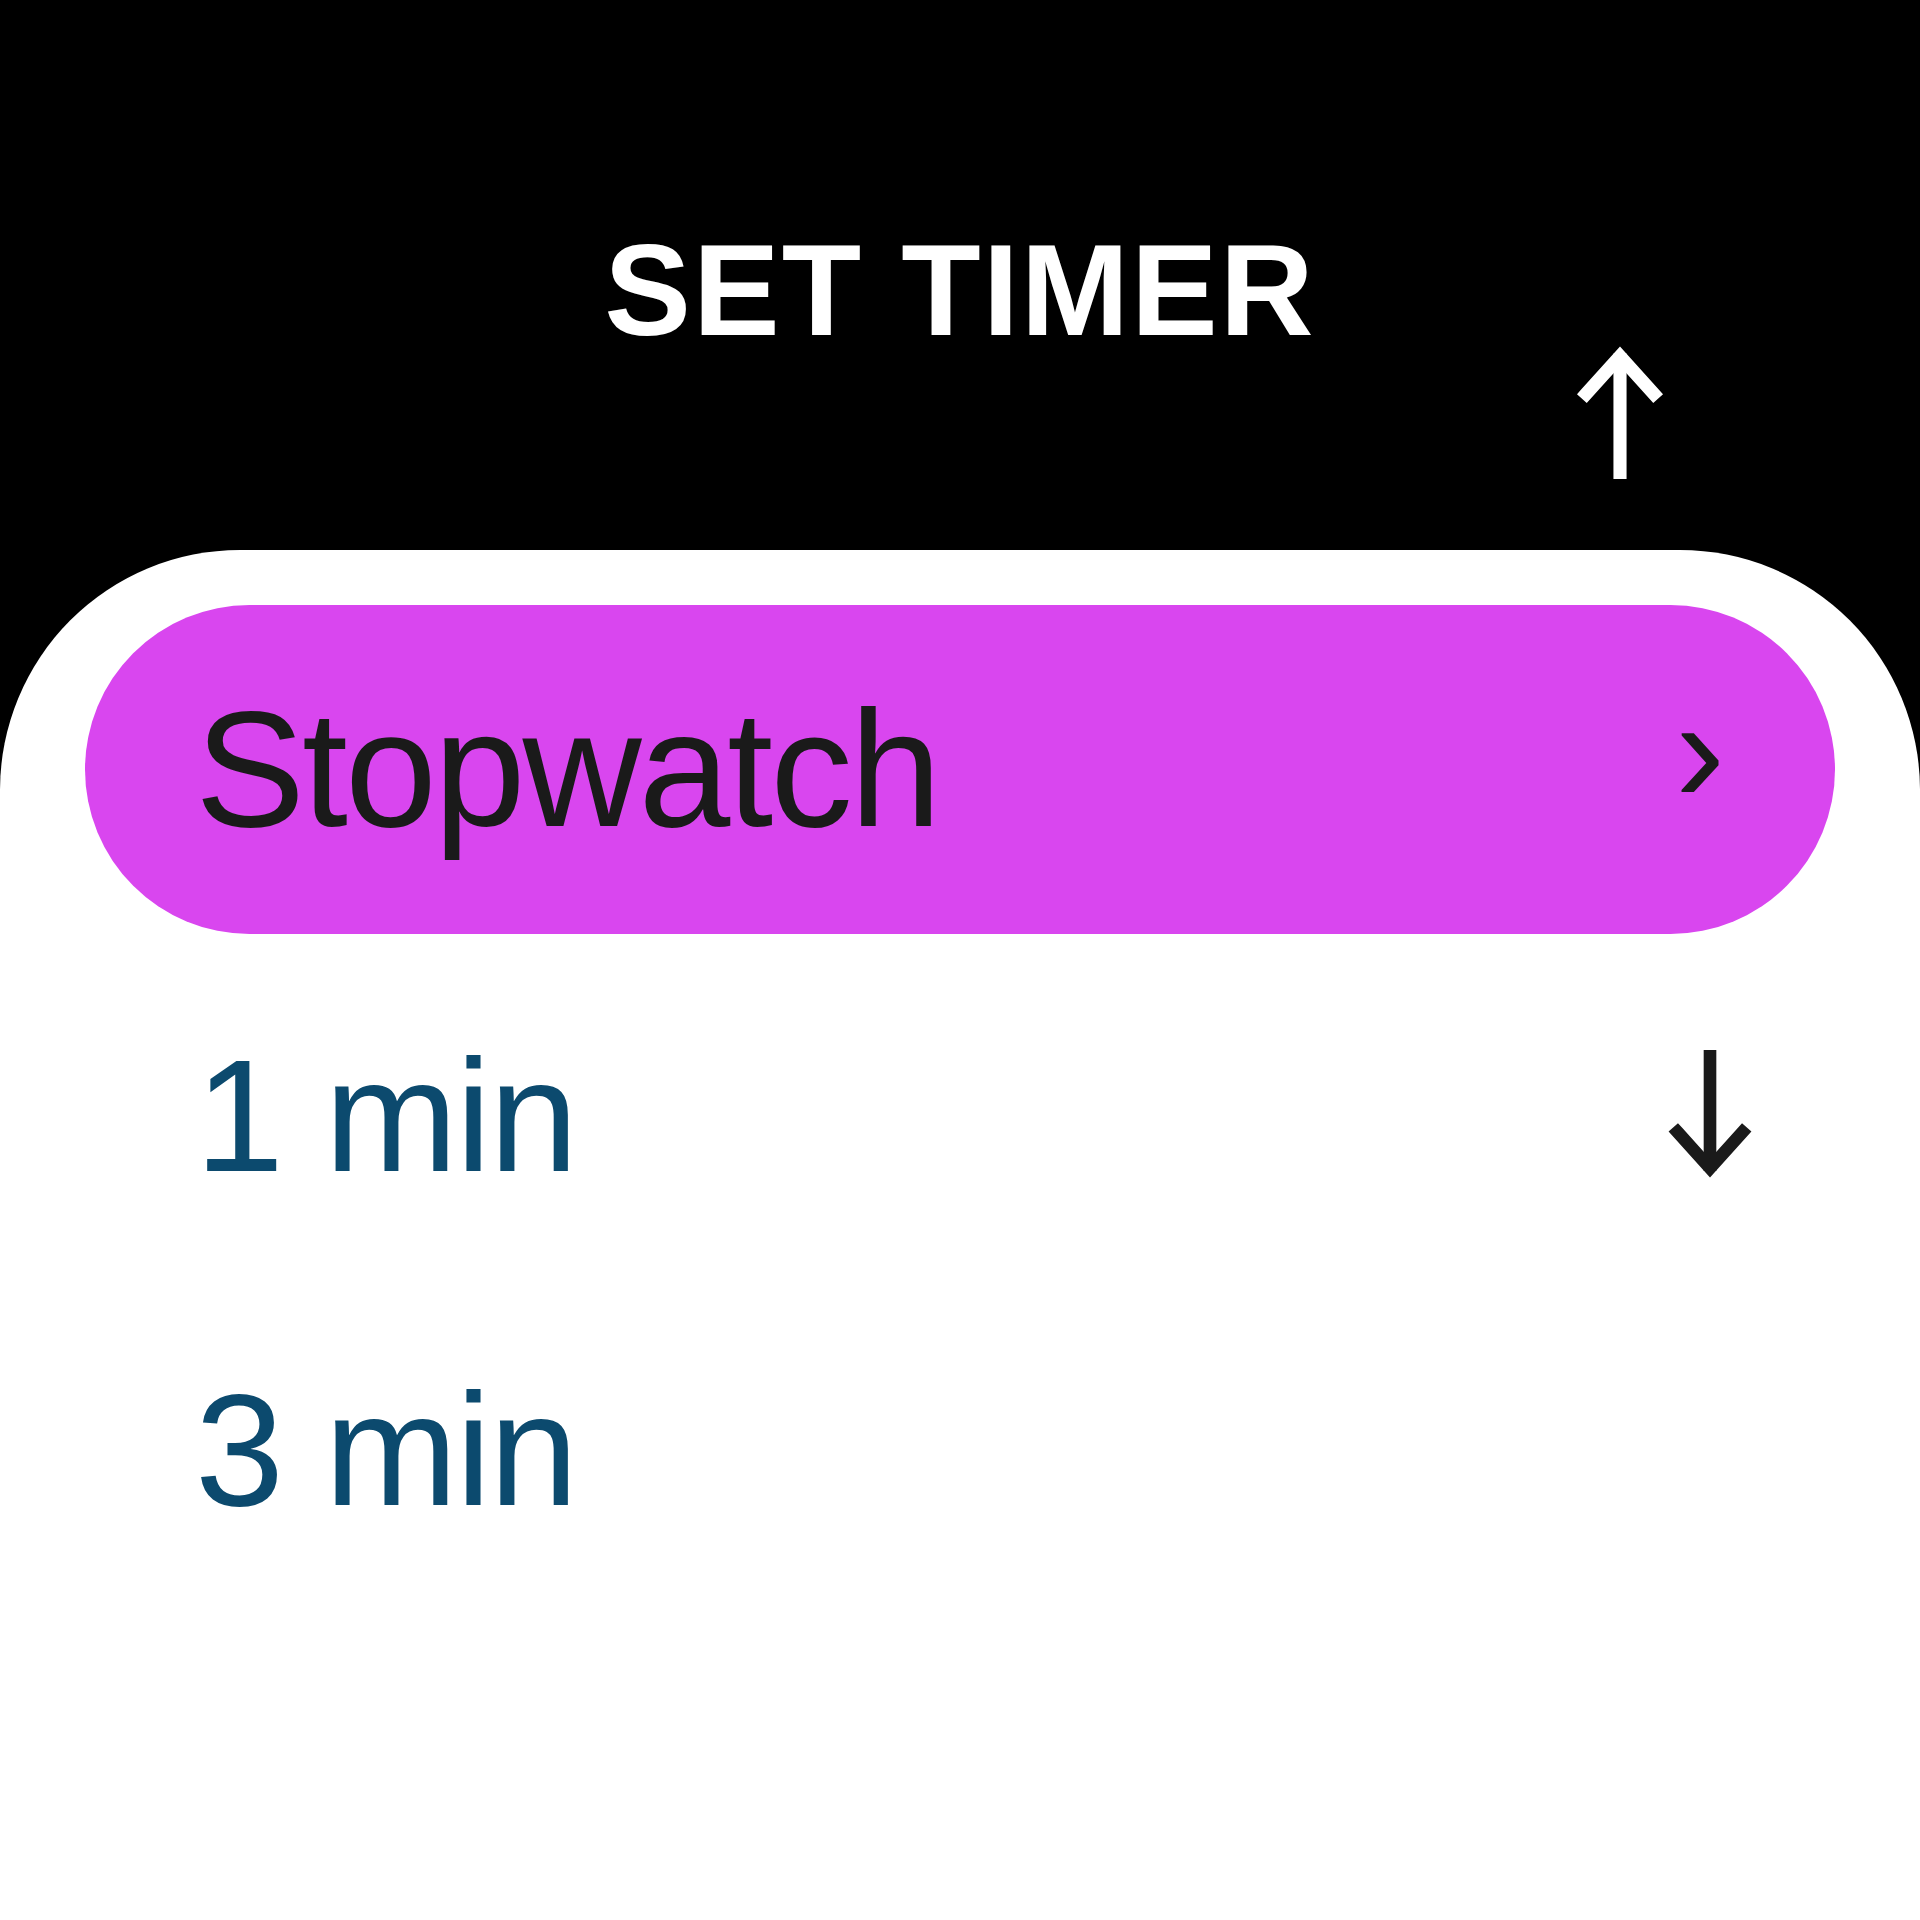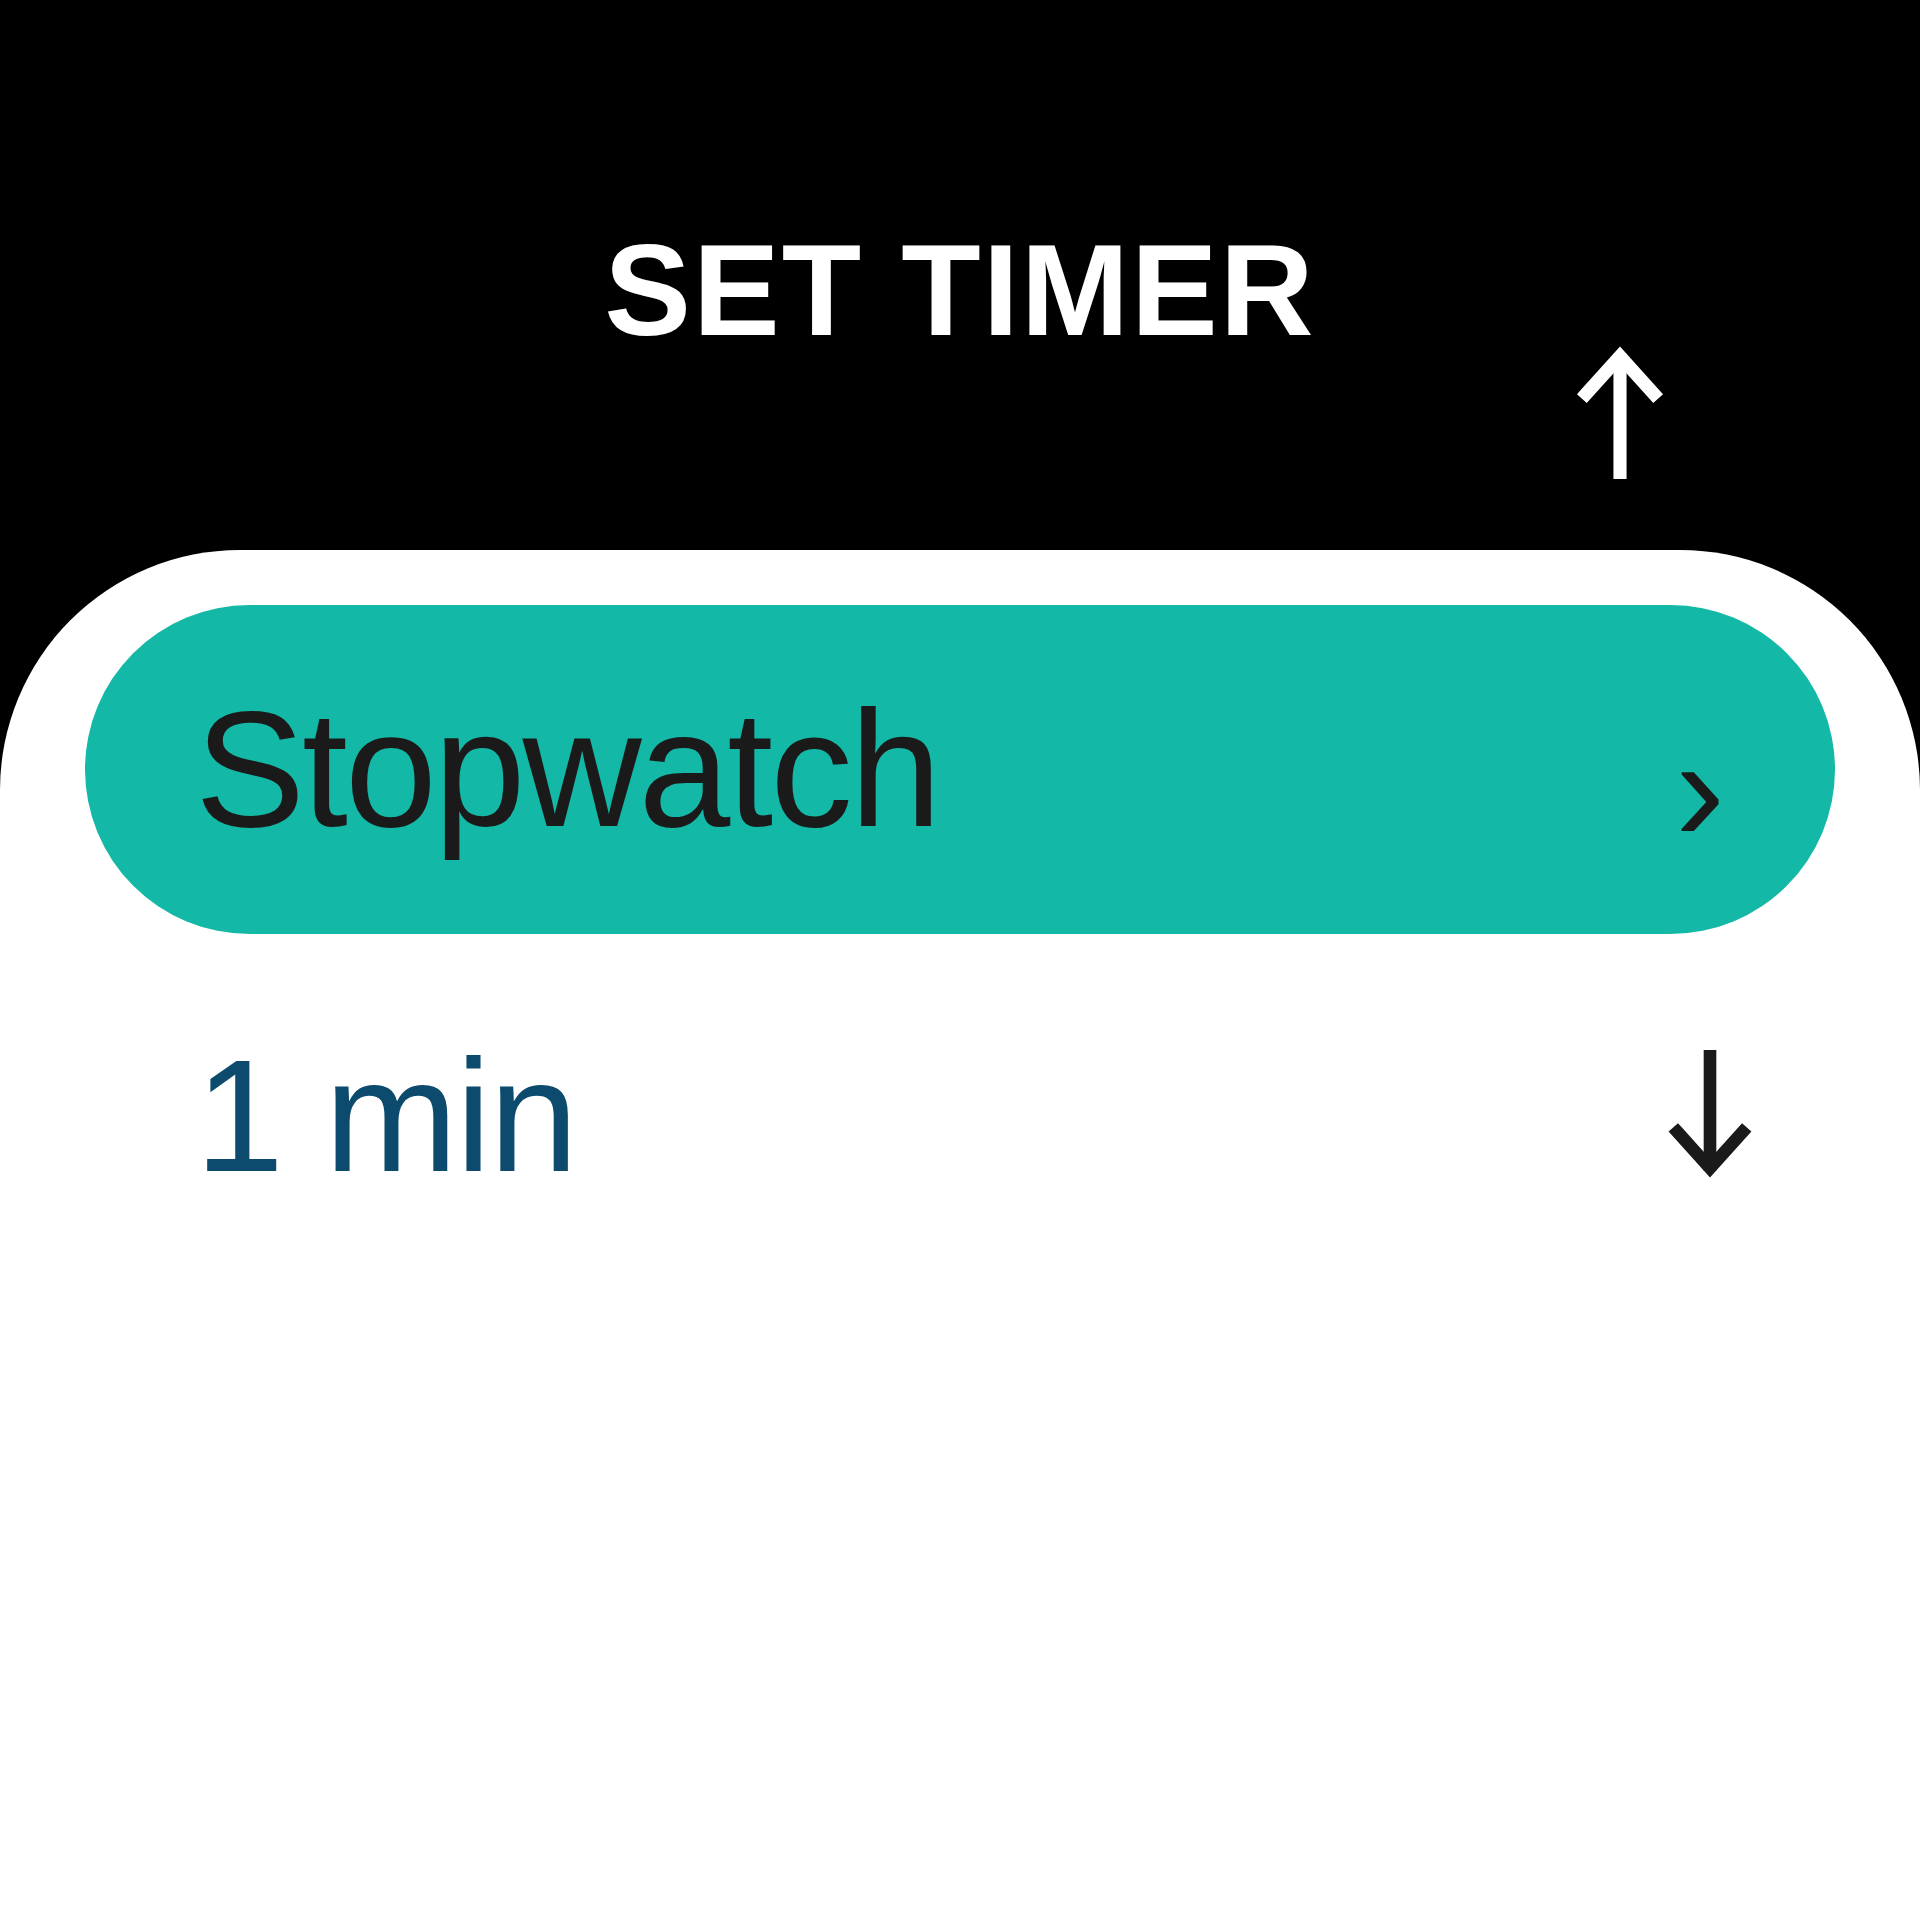--- a/index.html
+++ b/index.html
@@ -44,25 +44,25 @@
       right: 0;
       bottom: 0;
       background: #ffffff;
       border-top-left-radius: 240px;
       border-top-right-radius: 240px;
       padding-top: 55px;
       padding-left: 85px;
       padding-right: 85px;
     }
     .selected-item {
-      background: #14b8a6;
+      background: #d946ef;
       border-radius: 180px;
       padding: 70px 110px 70px 110px;
       display: flex;
-      align-items: flex-end;
+      align-items: flex-start;
       justify-content: space-between;
     }
     .selected-label {
       color: #1a1a1a;
       font-size: 165px;
       font-weight: 400;
       letter-spacing: -3px;
     }
     .chevron {
       color: #1a1a1a;
@@ -117,13 +117,16 @@
   <div class="list-item">
     <span class="list-label">1 min</span>
     <span class="down-arrow">
       <svg viewBox="0 0 24 36" fill="none" stroke="currentColor" stroke-width="3.5" stroke-linecap="square">
         <line x1="12" y1="2" x2="12" y2="32"></line>
         <polyline points="3,23 12,33 21,23"></polyline>
       </svg>
     </span>
   </div>
 
+  <div class="list-item list-item-second">
+    <span class="list-label">3 min</span>
+  </div>
 </div>
 
 </body></html>

